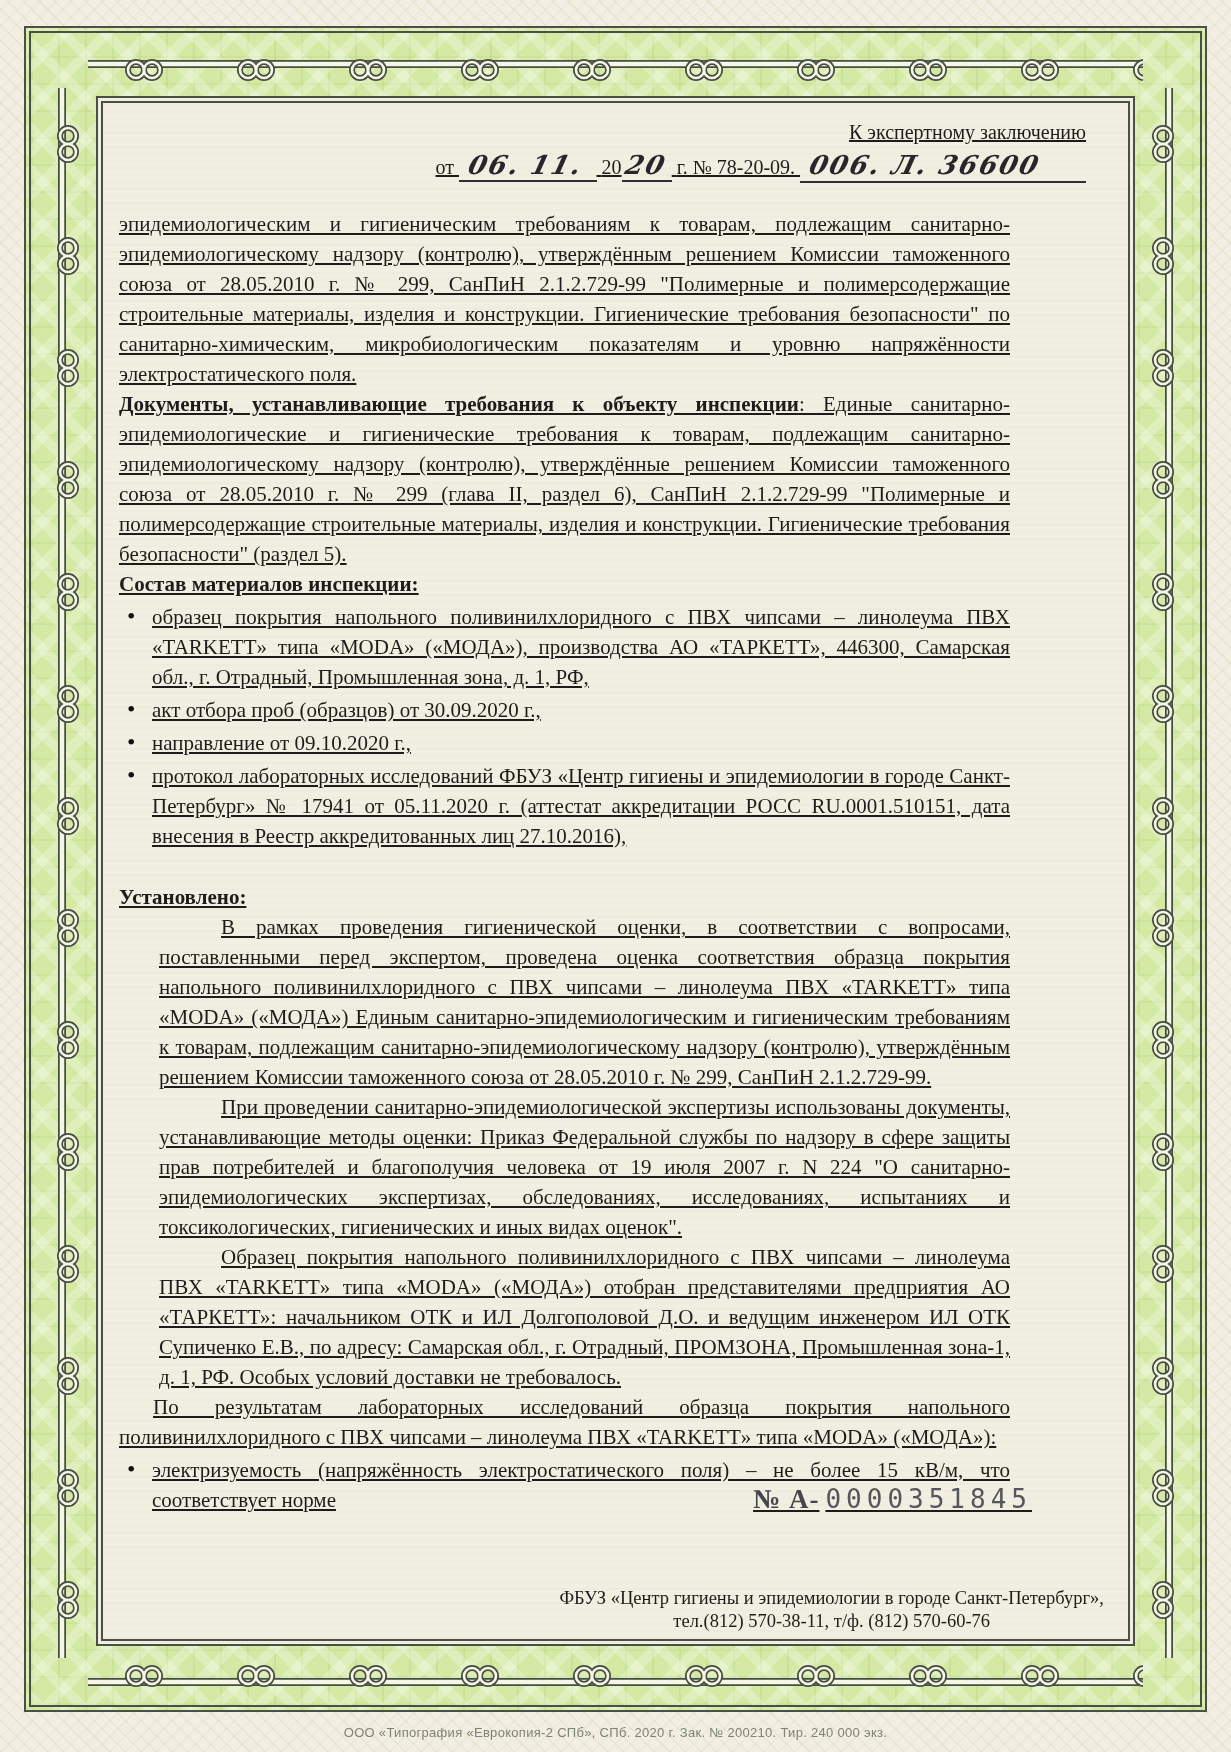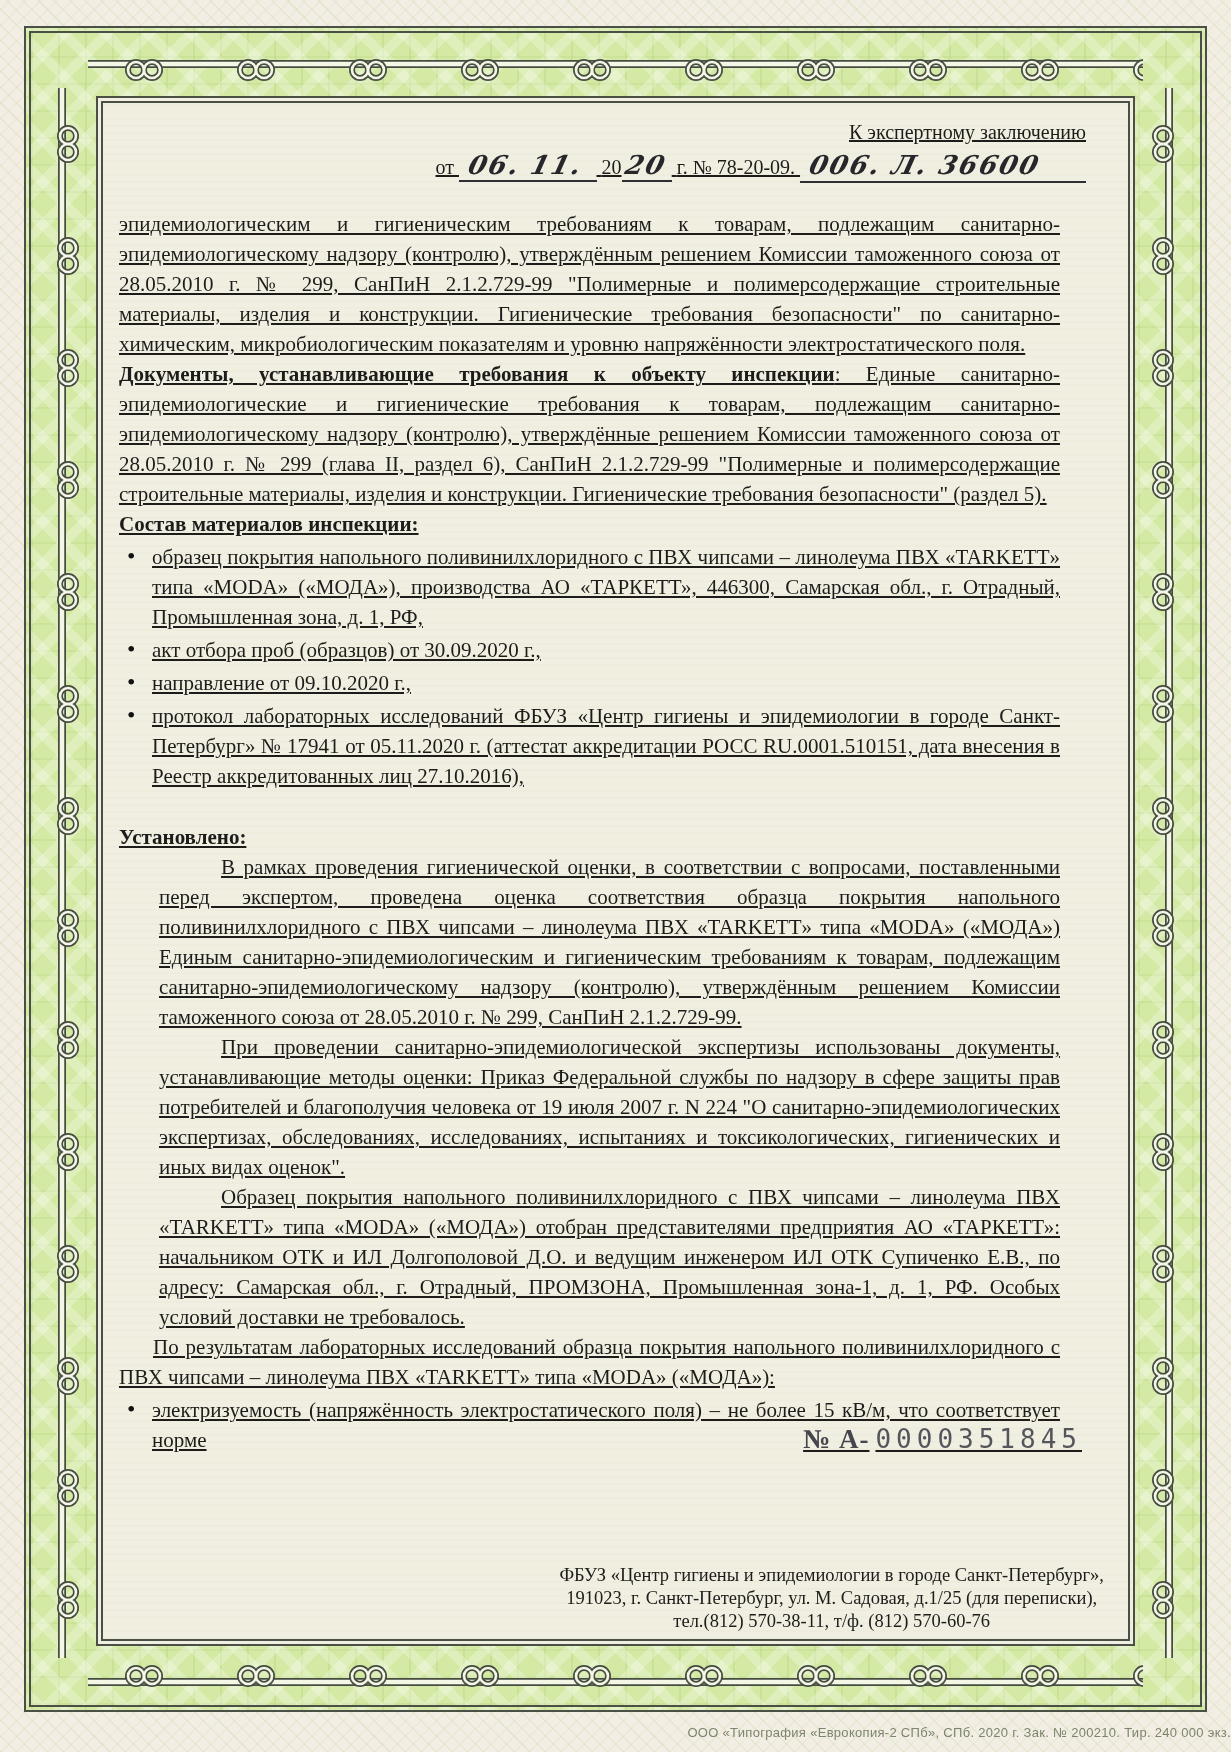--- a/index.html
+++ b/index.html
@@ -62,21 +62,21 @@
     letter-spacing:2px;
     transform:skewX(-14deg);
     color:#26262b;
   }
   .u{border-bottom:2px solid #2e2e33;display:inline-block;line-height:1.05;}
   .u-date{padding:0 14px 2px 10px;}
   .u-year{padding:0 6px 2px 4px;}
   .u-num{padding:0 46px 3px 10px;}
   .bodytext{
     margin:26px 0 0 0;
-    padding:0 68px 0 16px;
+    padding:0 118px 0 16px;
     font-size:21px;line-height:30px;
     text-align:justify;
   }
   .para{margin:0;}
   .indent{text-indent:62px;margin-left:40px;}
   .indent-sm{text-indent:34px;}
   b,.bold{font-weight:700;}
   .bullets{margin:2px 0 0 0;padding:0;list-style:none;}
   .bullets li{
     position:relative;
@@ -103,21 +103,21 @@
     font-family:"DejaVu Sans Mono","Liberation Mono",monospace;
     font-size:26px;color:#55565c;letter-spacing:5px;
   }
   .footer{
     position:absolute;right:24px;bottom:6px;
     text-align:center;
     font-size:18.5px;line-height:23px;
   }
   .imprint{
     position:absolute;left:0;right:0;bottom:12px;
-    text-align:right;
+    text-align:center;
     font-family:"Liberation Sans","DejaVu Sans",sans-serif;
     font-size:13px;color:#7d8570;
     z-index:4;
     letter-spacing:.3px;
   }
 </style>
 </head>
 <body>
 
 <div class="page">
@@ -226,21 +226,20 @@
       </ul>
 
       <div class="serial-row">
         <span class="serial-prefix">№ А-</span><span class="serial-number">0000351845</span>
       </div>
 
     </div>
 
     <div class="footer">
       <div>ФБУЗ «Центр гигиены и эпидемиологии в городе Санкт-Петербург»,</div>
-      <div>191023, г. Санкт-Петербург, ул. М. Садовая, д.1/25 (для переписки),</div>
       <div>тел.(812) 570-38-11, т/ф. (812) 570-60-76</div>
     </div>
 
   </div>
 
   <div class="imprint">ООО «Типография «Еврокопия-2 СПб», СПб. 2020 г. Зак. № 200210. Тир. 240 000 экз.</div>
 
 </div>
 
 </body></html>

